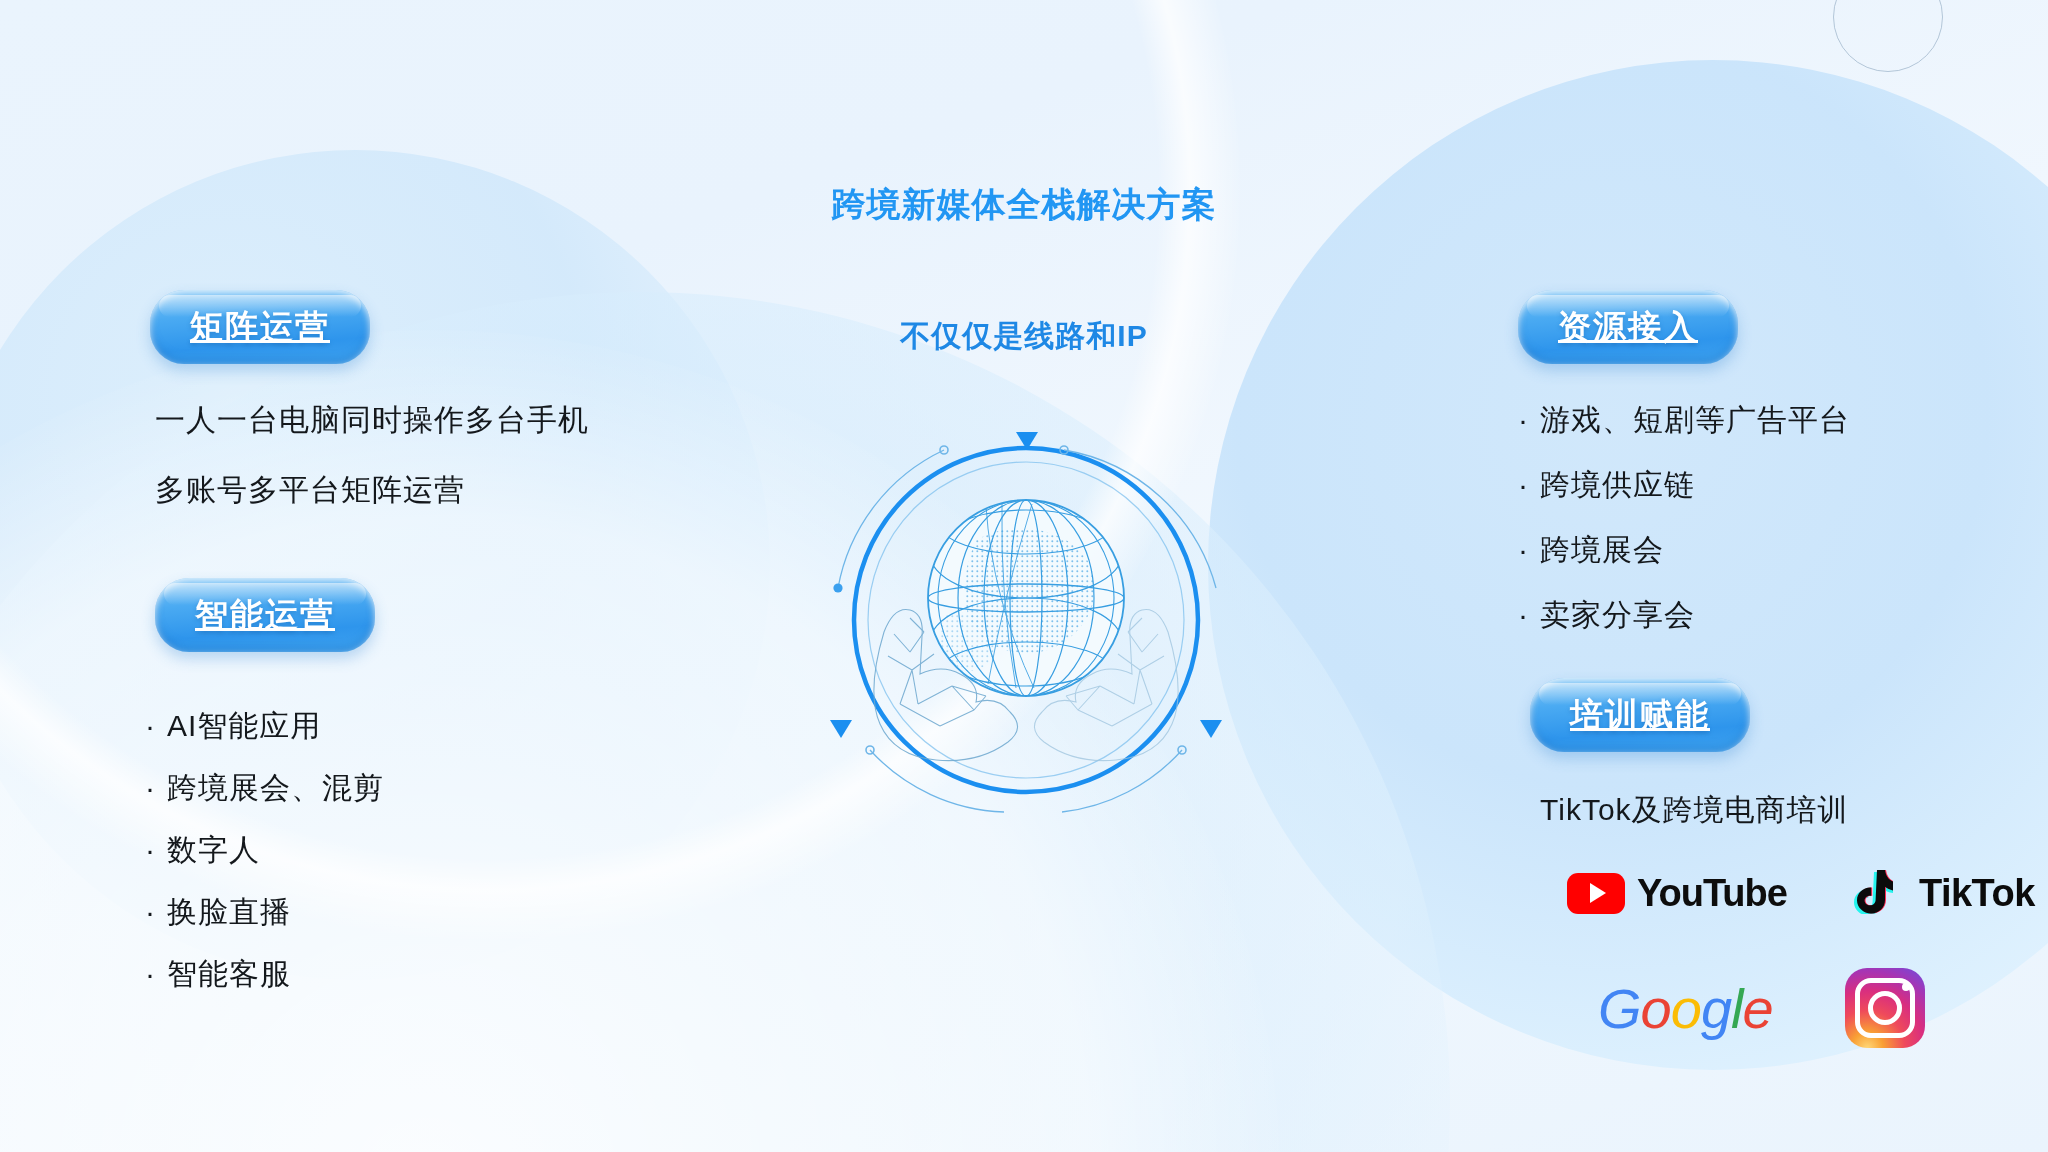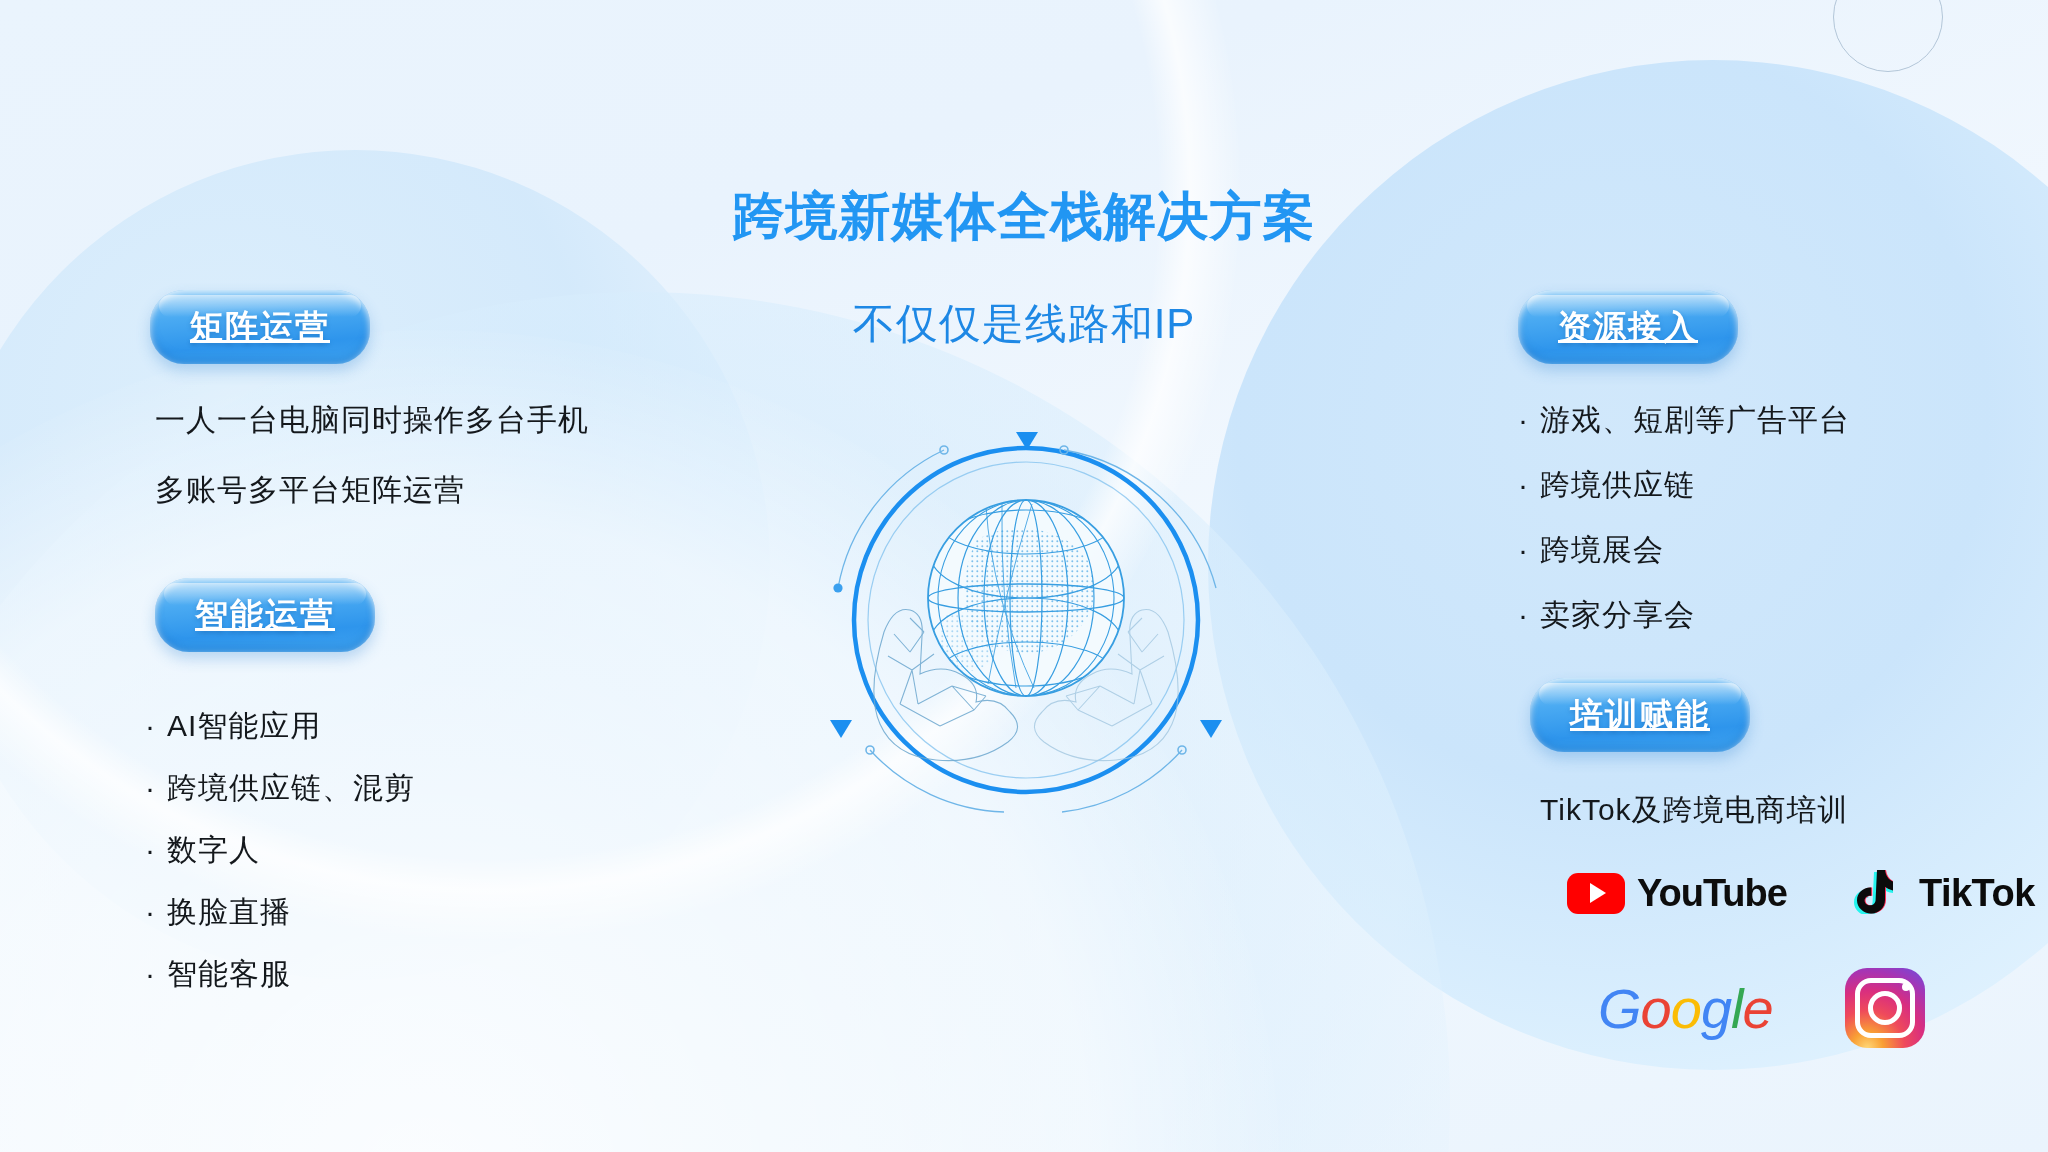--- a/index.html
+++ b/index.html
@@ -43,22 +43,22 @@
     border-radius:50%;border:1.6px solid #9fb6cb;opacity:.75;
   }
   
   .main-title{
     position:absolute;left:92px;top:38px;
     font-size:63px;font-weight:700;color:#101010;
     letter-spacing:16px;line-height:1;white-space:nowrap;
   }
   
   .center-head{position:absolute;left:50%;transform:translateX(-50%);text-align:center;white-space:nowrap;}
-  .ch1{top:182px;font-size:52px;font-weight:700;color:#2196f3;letter-spacing:1px;text-align:center;}
-  .ch2{top:296px;font-size:42px;font-weight:400;color:#1e88e5;letter-spacing:1px;}
+  .ch1{top:182px;font-size:34px;font-weight:700;color:#2196f3;letter-spacing:1px;text-align:center;}
+  .ch2{top:316px;font-size:30px;font-weight:700;color:#1e88e5;letter-spacing:1px;}
   
   .pill{
     position:absolute;display:inline-flex;align-items:center;justify-content:center;
     height:74px;padding:0 40px;border-radius:34px;
     background:linear-gradient(176deg,#7fc6f7 0%,#4aaaf2 34%,#2e95ec 70%,#3fa3f0 100%);
     box-shadow:0 7px 14px rgba(60,140,215,.30),
                inset 0 3px 7px rgba(255,255,255,.80),
                inset 0 -5px 9px rgba(25,110,190,.35);
     color:#ffffff;font-size:33px;font-weight:700;letter-spacing:2px;
     text-shadow:0 2px 4px rgba(26,105,180,.45);
@@ -199,21 +199,21 @@
   </div>
   <div class="txt-line" style="left:155px;top:400px;">一人一台电脑同时操作多台手机</div>
   <div class="txt-line" style="left:155px;top:470px;">多账号多平台矩阵运营</div>
 
   <div class="pill" style="left:155px;top:578px;">
     <span>智能运营</span>
   </div>
 
   <div class="bullet-list" style="left:145px;top:695px;line-height:62px;">
     <span class="li"><span class="dot">·</span><span>AI智能应用</span></span>
-    <span class="li"><span class="dot">·</span><span>跨境供应链、混剪</span></span>
+    <span class="li"><span class="dot">·</span><span>跨境展会、混剪</span></span>
     <span class="li"><span class="dot">·</span><span>数字人</span></span>
     <span class="li"><span class="dot">·</span><span>换脸直播</span></span>
     <span class="li"><span class="dot">·</span><span>智能客服</span></span>
   </div>
 
   <div class="pill" style="left:1518px;top:290px;">
     <span>资源接入</span>
   </div>
 
   <div class="bullet-list" style="left:1518px;top:387px;line-height:65px;">

